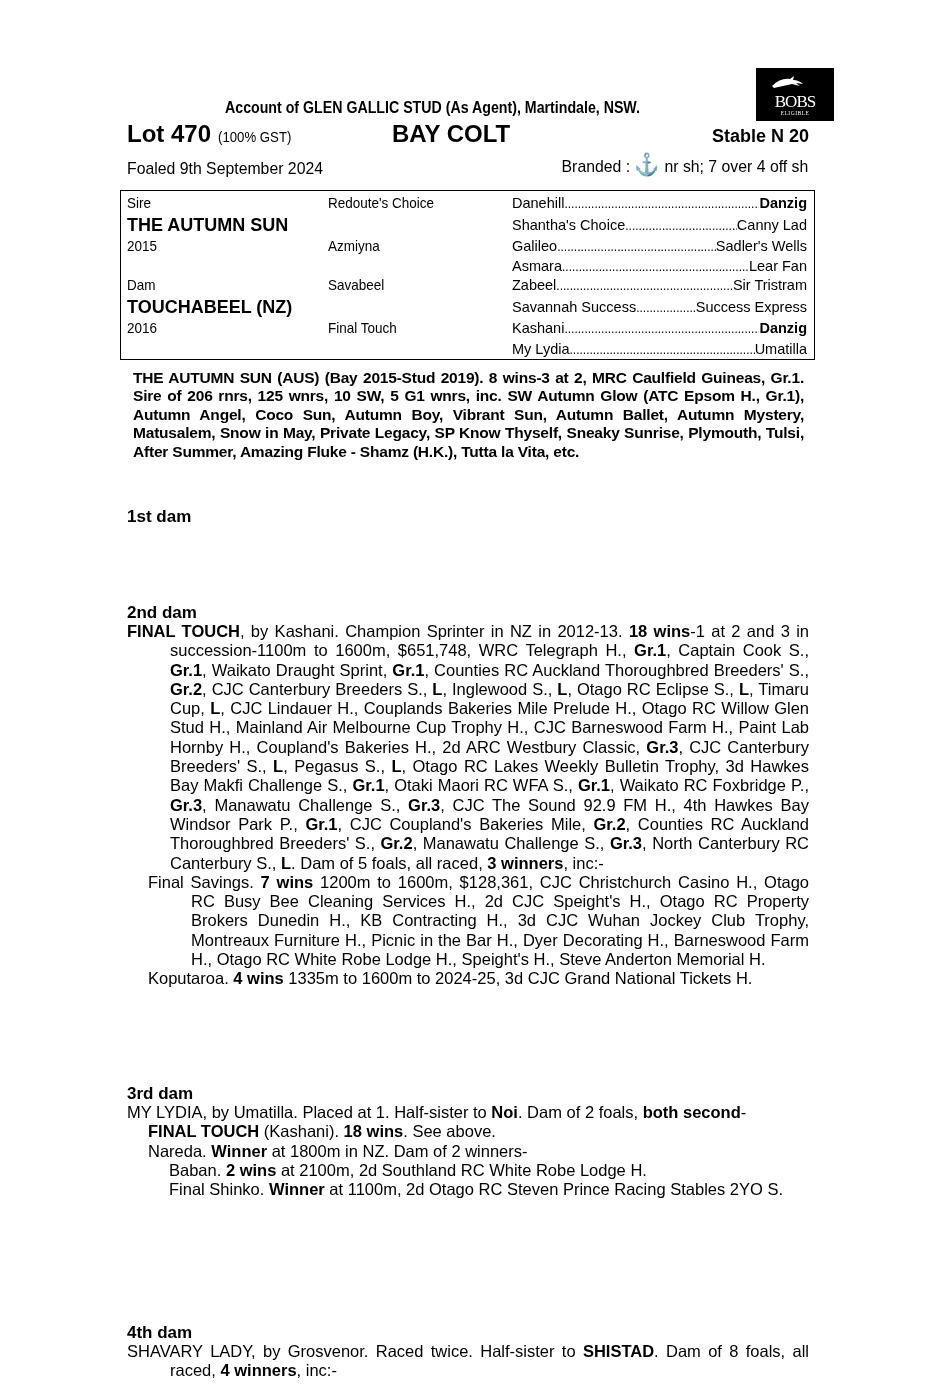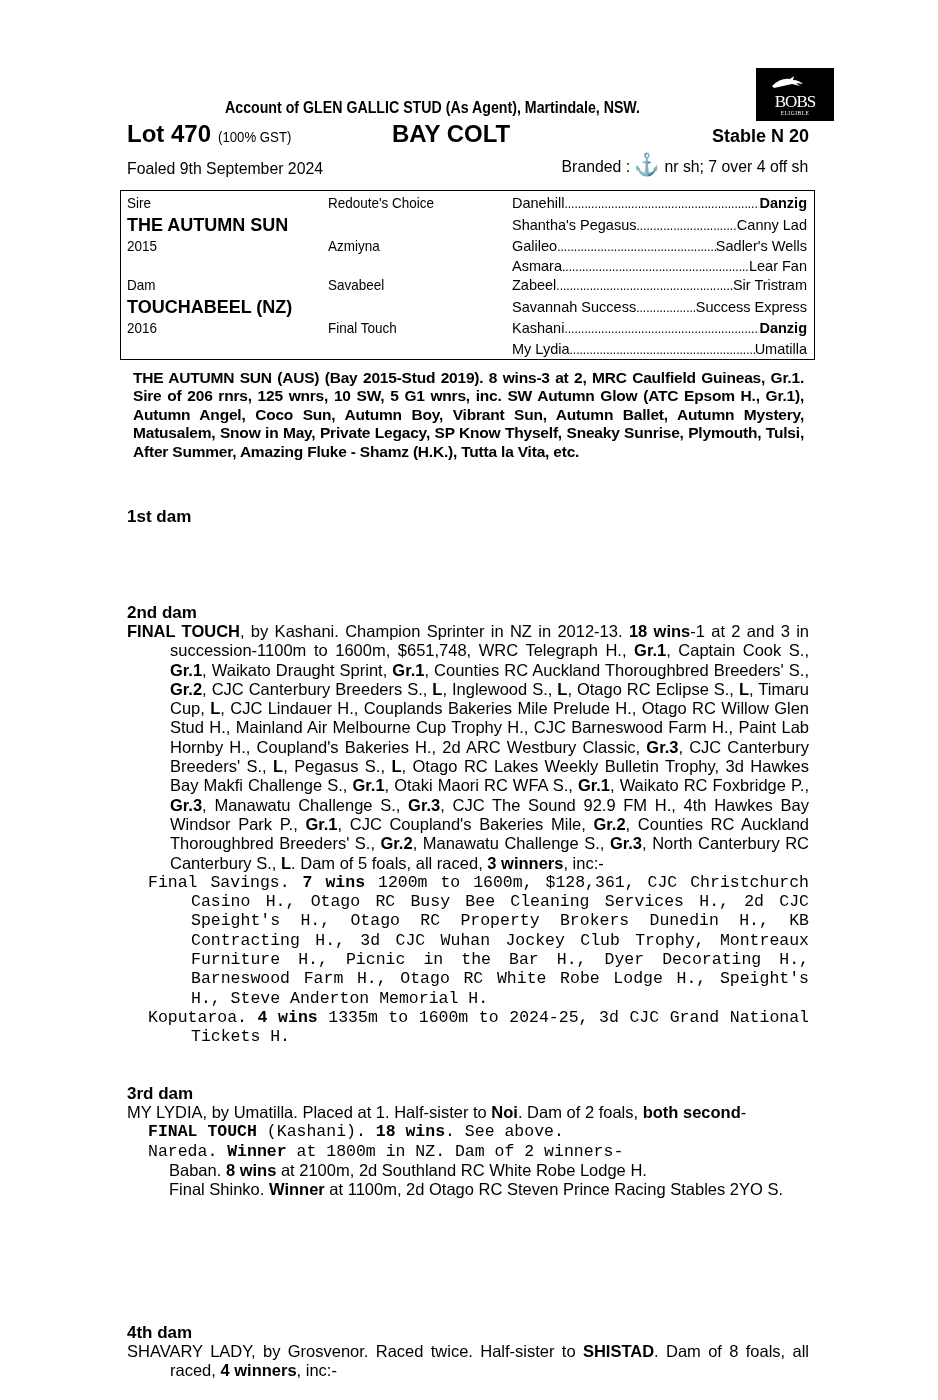--- a/index.html
+++ b/index.html
@@ -29,21 +29,21 @@
   .gg .dots::after { content:"................................................................................................"; letter-spacing:0px; font-size:12px; }
   .gg .s { flex:0 0 auto; }
   .gg .s.b { font-weight:900; }
 
   #sire-summary { position:absolute; left:133px; top:369px; width:671px; font-size:15.5px; font-weight:900; line-height:18.4px; text-align:justify; letter-spacing:-0.2px; }
 
   .section { position:absolute; left:127px; width:682px; font-size:16.5px; line-height:19.3px;margin-top:16px; }
   .section h3 { margin:0; font-size:17px; font-weight:900; line-height:19px; }
   .para { text-align:justify; }
   .hang1 { padding-left:43px; text-indent:-43px; }
-  .hang2 { padding-left:64px; text-indent:-43px;font-family:Liberation Mono, monospace; }
+  .hang2 { padding-left:64px; text-indent:-43px; }
   .hang3 { padding-left:85px; text-indent:-43px; }
   b { font-weight:900; }
 </style>
 </head>
 <body>
 
 <div id="logo">
   <svg class="horse" viewBox="0 0 34 16">
     <path d="M2 12 C8 6,14 4,20 5 L24 2 L23 6 C27 6,31 8,33 10 L26 9 L30 12 L22 10 C16 11,10 13,4 14 Z" fill="#fff"></path>
   </svg>
@@ -78,21 +78,21 @@
   <div class="pc" style="left:207px;top:47px">Azmiyna</div>
   <div class="pc" style="left:207px;top:86px">Savabeel</div>
   <div class="pc" style="left:207px;top:129px">Final Touch</div>
 
   <div class="gg" style="top:4px">
       <span class="n">Danehill</span>
       <span class="dots"></span>
       <span class="s b">Danzig</span>
     </div>
   <div class="gg" style="top:26px">
-      <span class="n">Shantha's Pegasus</span>
+      <span class="n">Shantha's Choice</span>
       <span class="dots"></span>
       <span class="s">Canny Lad</span>
     </div>
   <div class="gg" style="top:47px">
       <span class="n">Galileo</span>
       <span class="dots"></span>
       <span class="s">Sadler's Wells</span>
     </div>
   <div class="gg" style="top:67px">
       <span class="n">Asmara</span>
@@ -135,21 +135,21 @@
       <div class="para hang2"><span>Koputaroa. </span><b>4 wins</b><span> 1335m to 1600m to 2024-25, 3d CJC Grand National Tickets H.</span></div>
     </div>
 </div>
 
 <div class="section" style="top:1068px">
   <h3>3rd dam</h3>
   <div class="entries">
       <div class="para hang1"><span>MY LYDIA, by Umatilla. Placed at 1. Half-sister to </span><b>Noi</b><span>. Dam of 2 foals, </span><b>both second</b><span>-</span></div>
       <div class="para hang2"><b>FINAL TOUCH</b><span> (Kashani). </span><b>18 wins</b><span>. See above.</span></div>
       <div class="para hang2"><span>Nareda. </span><b>Winner</b><span> at 1800m in NZ. Dam of 2 winners-</span></div>
-      <div class="para hang3"><span>Baban. </span><b>8 wins</b><span> at 2100m, 2d Southland RC White Robe Lodge H.</span></div>
+      <div class="para hang3"><span>Baban. </span><b>2 wins</b><span> at 2100m, 2d Southland RC White Robe Lodge H.</span></div>
       <div class="para hang3"><span>Final Shinko. </span><b>Winner</b><span> at 1100m, 2d Otago RC Steven Prince Racing Stables 2YO S.</span></div>
     </div>
 </div>
 
 <div class="section" style="top:1307px">
   <h3>4th dam</h3>
   <div class="entries">
       <div class="para hang1"><span>SHAVARY LADY, by Grosvenor. Raced twice. Half-sister to </span><b>SHISTAD</b><span>. Dam of 8 foals, all raced, </span><b>4 winners</b><span>, inc:-</span></div>
     </div>
 </div>

